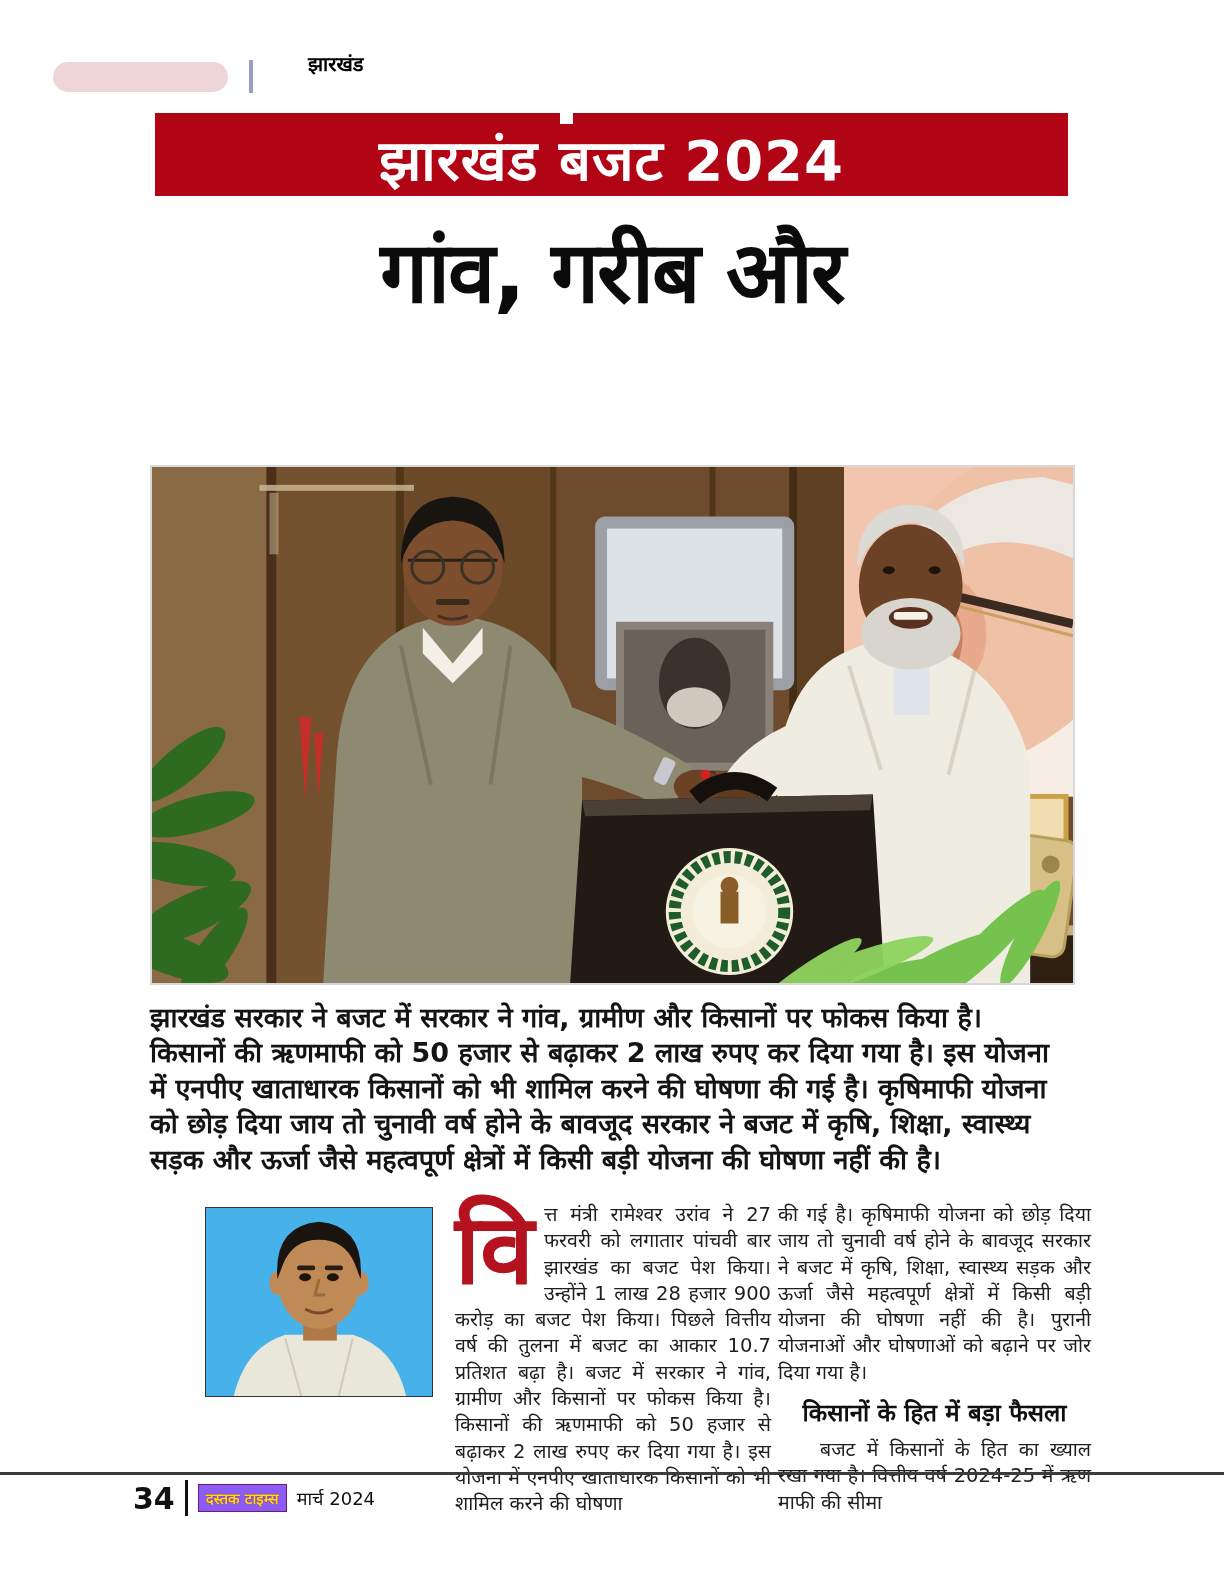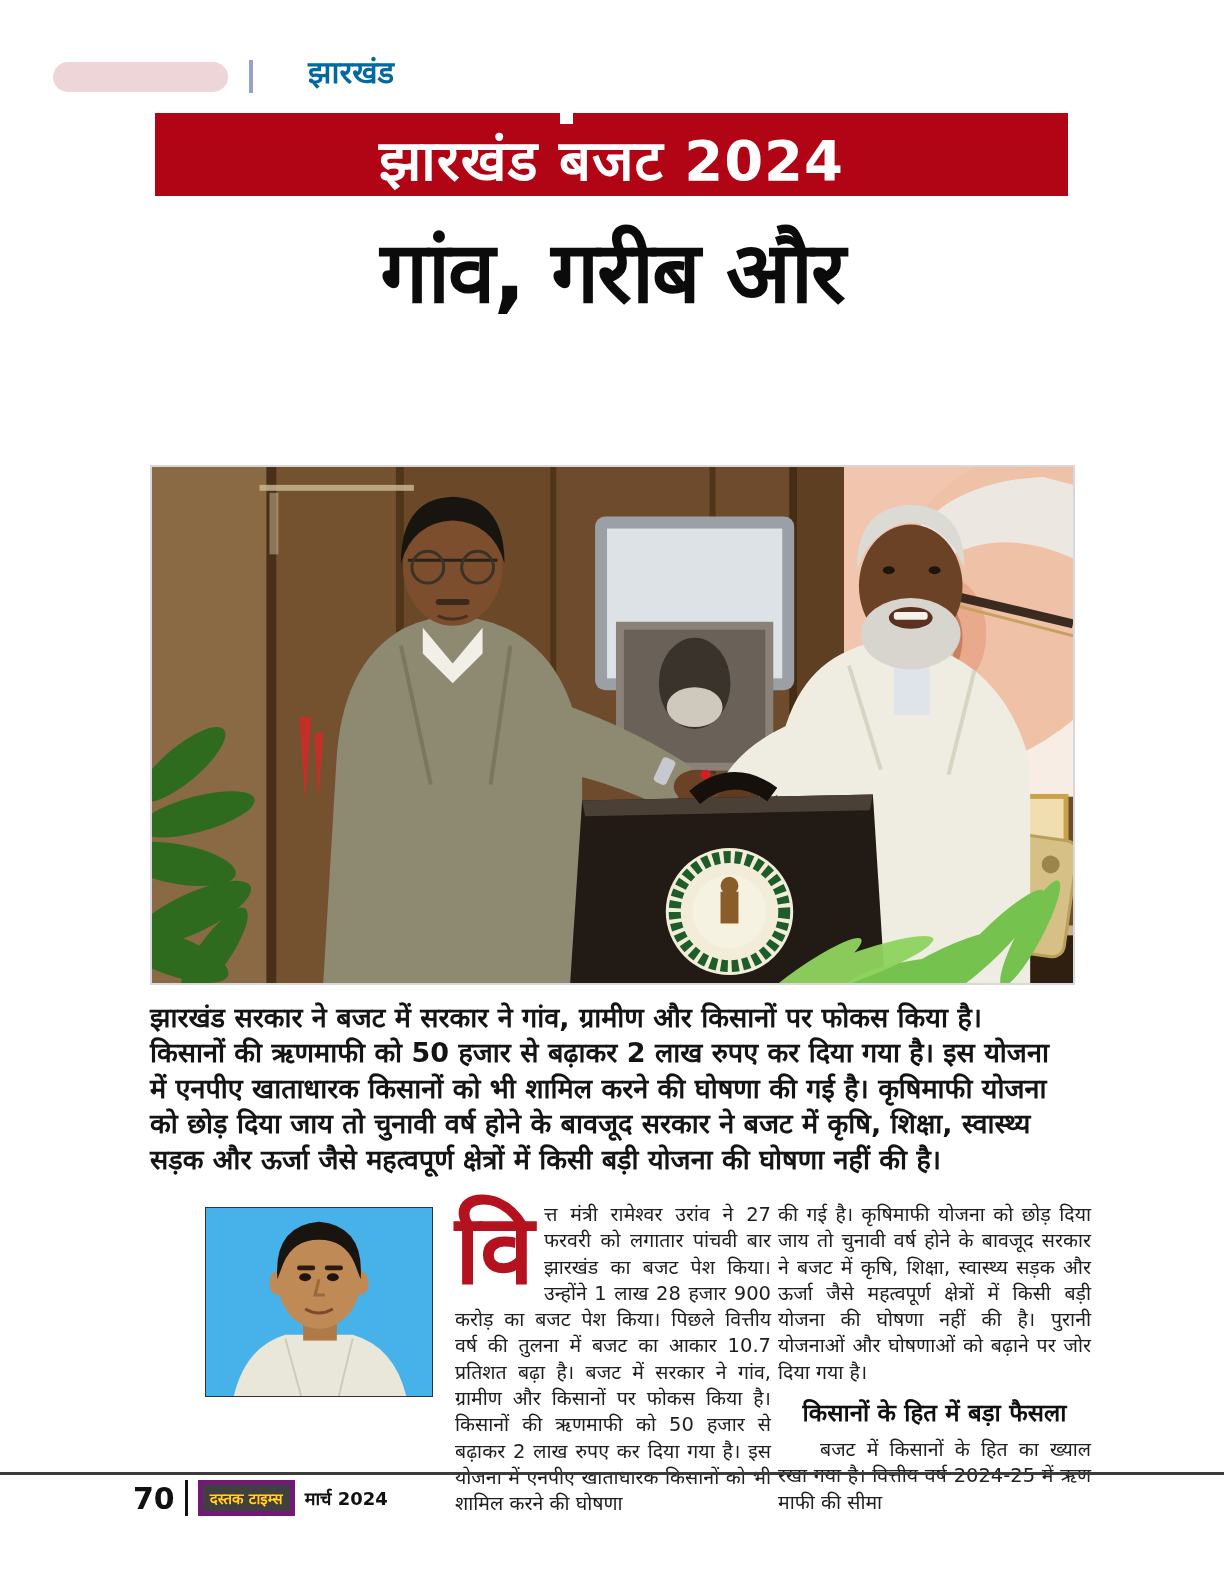--- a/index.html
+++ b/index.html
@@ -3,21 +3,21 @@
 <meta charset="utf-8">
 <style>
   html,body{margin:0;padding:0;background:#ffffff;}
   .page{
     position:relative;width:1224px;height:1584px;background:#ffffff;
     font-family:"DejaVu Sans",sans-serif;overflow:hidden;
   }
   
   .kicker-pill{position:absolute;left:53px;top:62px;width:175px;height:30px;border-radius:16px;background:#eed6d8;}
   .kicker-divider{position:absolute;left:249px;top:60px;width:4px;height:33px;background:#97a0c8;}
-  .kicker-label{position:absolute;left:308px;top:50px;font-size:31px;font-weight:bold;color:#0369a1;}
+  .kicker-label{position:absolute;left:308px;top:50px;font-size:20px;font-weight:bold;color:#000000;}
   
   .banner{position:absolute;left:155px;top:113px;width:913px;height:83px;background:#b10414;display:flex;align-items:flex-end;justify-content:center;}
   .banner-title{color:#ffffff;font-size:56px;font-weight:bold;letter-spacing:1px;}
   .banner-notch{position:absolute;left:560px;top:113px;width:13px;height:11px;background:#ffffff;}
   
   .headline{position:absolute;left:0;top:220px;width:1224px;text-align:center;color:#0b0b0b;font-weight:900;font-size:85px;line-height:105px;letter-spacing:-2px;}
   
   .photo-frame{position:absolute;left:150px;top:465px;width:925px;height:520px;border:2px solid #d8d8d8;box-sizing:border-box;background:#6e4b2c;}
   .photo-frame svg{display:block;width:100%;height:100%;}
   
@@ -31,22 +31,22 @@
   .col-left{left:455px;}
   .col-right{left:778px;width:313px;}
   .dropcap{float:left;color:#b5121f;font-size:97px;line-height:80px;font-weight:bold;margin:8px 10px 0 0;}
   .subhead{font-size:24px;font-weight:bold;color:#101010;margin:12px 0 9px 0;text-align:center;line-height:30px;}
   .para-indent{text-indent:42px;}
   
   .footer-rule{position:absolute;left:0;top:1472px;width:1224px;height:3px;background:#3c3c3c;}
   .footer{position:absolute;left:133px;top:1479px;display:flex;align-items:center;gap:10px;height:38px;}
   .page-number{font-size:30px;font-weight:900;color:#111;}
   .footer-bar{width:3px;height:36px;background:#111;}
-  .magazine-logo{background:#404040;color:#ffd71e;font-weight:bold;font-size:15px;padding:3px 7px;border:5px solid #701a75;text-shadow:0 0 1px #7a0000;}
-  .issue-date{font-size:18px;font-weight:bold;color:#111;}
+  .magazine-logo{background:#8b5cf6;color:#ffd71e;font-weight:bold;font-size:15px;padding:3px 7px;border:1px solid #701a75;text-shadow:0 0 1px #7a0000;}
+  .issue-date{font-size:18px;font-weight:normal;color:#111;}
 </style>
 </head>
 <body>
 
 <div class="page">
 
   <div class="kicker-pill"></div>
   <div class="kicker-divider"></div>
   <div class="kicker-label">झारखंड</div>
 
@@ -200,19 +200,19 @@
   </div>
 
   <div class="col col-right">
     <div>की गई है। कृषिमाफी योजना को छोड़ दिया जाय तो चुनावी वर्ष होने के बावजूद सरकार ने बजट में कृषि, शिक्षा, स्वास्थ्य सड़क और ऊर्जा जैसे महत्वपूर्ण क्षेत्रों में किसी बड़ी योजना की घोषणा नहीं की है। पुरानी योजनाओं और घोषणाओं को बढ़ाने पर जोर दिया गया है।</div>
     <div class="subhead">किसानों के हित में बड़ा फैसला</div>
     <div class="para-indent">बजट में किसानों के हित का ख्याल रखा गया है। वित्तीय वर्ष 2024-25 में ऋण माफी की सीमा</div>
   </div>
 
   <div class="footer-rule"></div>
   <div class="footer">
-    <span class="page-number">70</span>
+    <span class="page-number">34</span>
     <span class="footer-bar"></span>
     <span class="magazine-logo">दस्तक टाइम्स</span>
     <span class="issue-date">मार्च 2024</span>
   </div>
 
 </div>
 
 </body></html>

